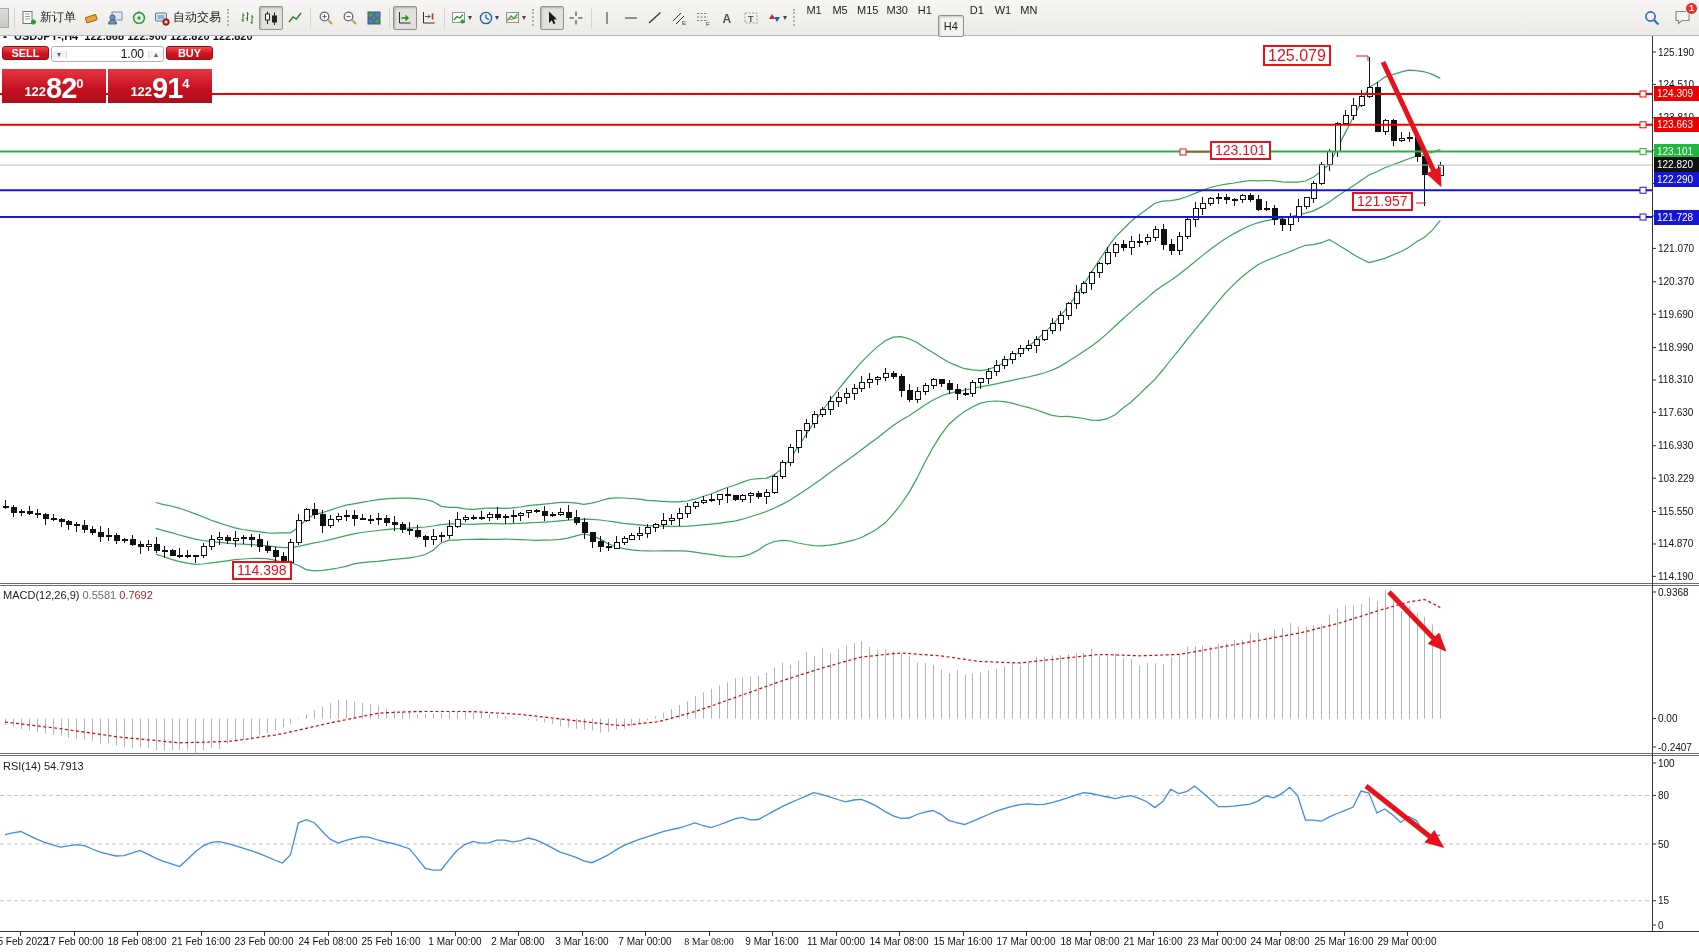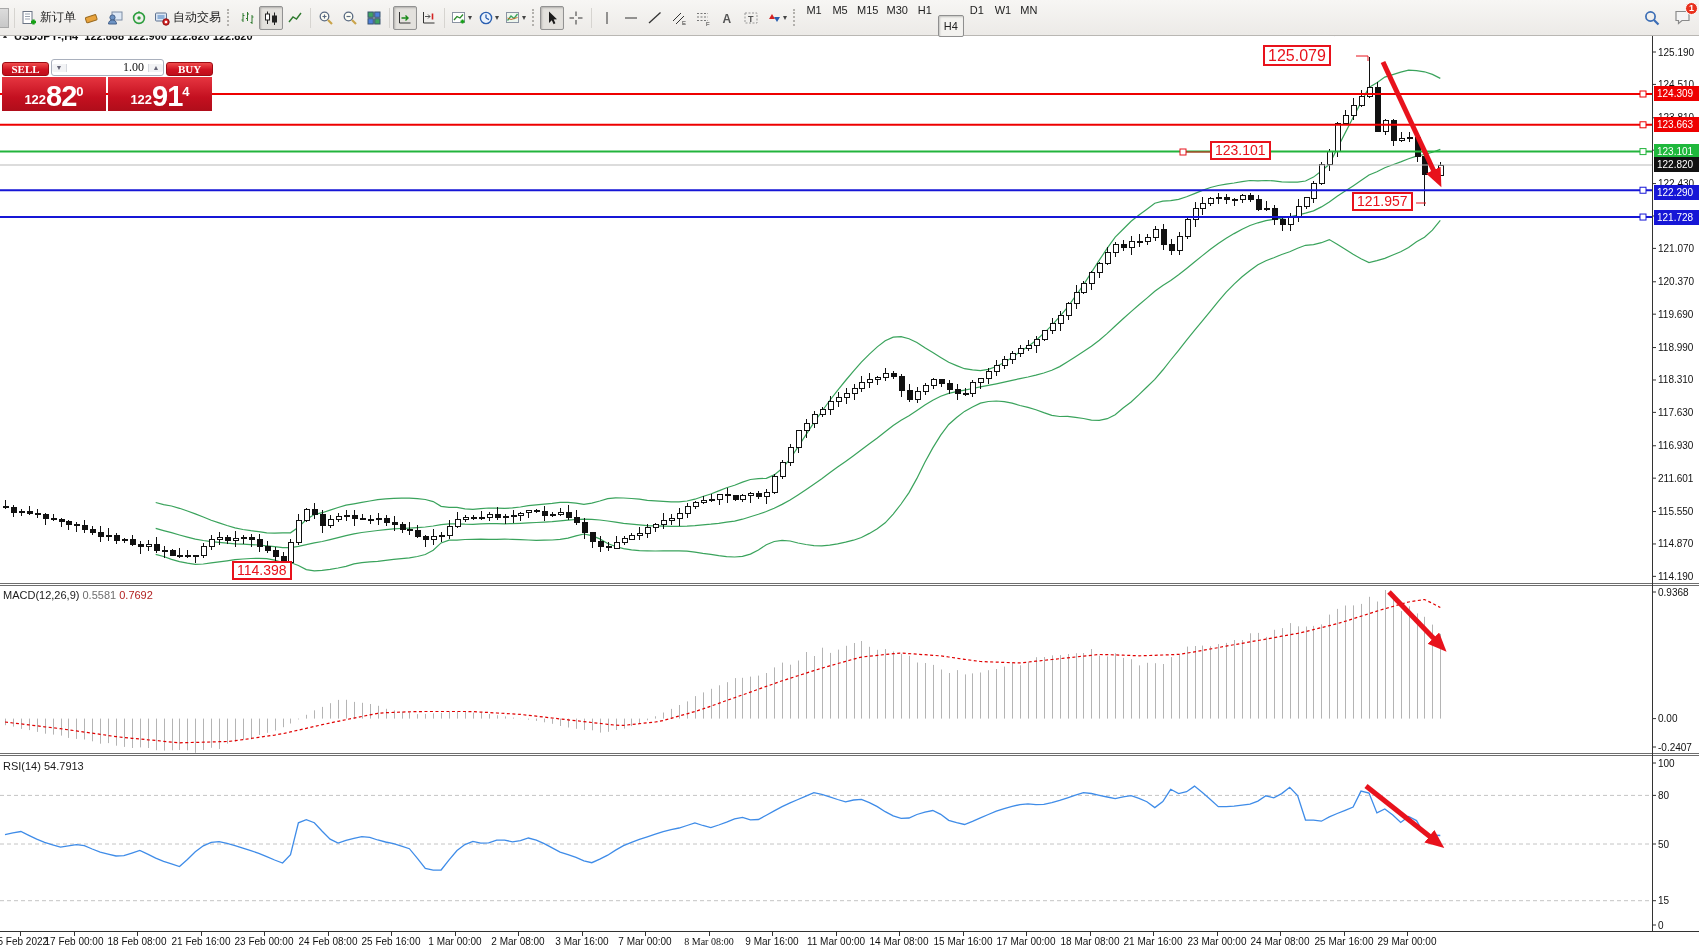--- a/index.html
+++ b/index.html
@@ -35,21 +35,21 @@
   .ind-label{position:absolute;left:3px;font-size:11px;color:#1b1b1b;white-space:nowrap;}
   .ann{position:absolute;background:#fff;border:2px solid #e8121c;color:#e8121c;font-size:14px;line-height:15px;
     padding:0 3px;white-space:nowrap;z-index:6;}
   .ann.big{font-size:16px;line-height:17px;}
   #symbol-line{position:absolute;left:14px;top:30px;font-size:11px;font-weight:bold;color:#111;z-index:6;}
   #panel-toggle{position:absolute;left:3px;top:31px;font-size:8px;color:#333;z-index:6;}
   #shift-marker{position:absolute;left:1330px;top:28px;font-size:9px;color:#3c3c3c;z-index:6;}
 
   
   #trade-panel{position:absolute;left:2px;top:46px;width:211px;z-index:20;}
-  #tp-row1{display:flex;align-items:flex-end;height:30px;font-family:Liberation Serif, serif;}
+  #tp-row1{display:flex;align-items:flex-start;height:22px;}
   .tp-btn{width:47px;background:linear-gradient(#f04c4c,#d01322 55%,#bf0d1a);border:1px solid #9d0b14;border-radius:3px;
     color:#fff;font-size:11px;font-weight:bold;display:flex;align-items:center;justify-content:center;}
   #tp-vol{flex:1;margin:0 2px;background:#fff;border:1px solid #a9b0bd;border-radius:3px;display:flex;align-items:center;}
   #tp-vol .spin{width:15px;height:100%;display:flex;align-items:center;justify-content:center;font-size:7px;color:#667;background:#f2f3f5;}
   #tp-vol .spin.left{border-right:1px solid #d5d8de;border-radius:2px 0 0 2px;}
   #tp-vol .spin.right{border-left:1px solid #d5d8de;border-radius:0 2px 2px 0;}
   #tp-vol .val{flex:1;font-size:12px;color:#111;text-align:right;padding-right:4px;}
   #tp-row2{display:flex;height:34px;margin-top:1px;}
   .tp-price{width:104px;background:linear-gradient(#e63540,#c41020 60%,#b00d1a);color:#fff;display:flex;align-items:flex-end;
     justify-content:center;padding-bottom:1px;}
@@ -941,29 +941,29 @@
       <div class="ytick" style="top: 144.7px;">123.130</div>
       <div class="ytick" style="top: 178.069px;">122.430</div>
       <div class="ytick" style="top: 210.485px;">121.750</div>
       <div class="ytick" style="top: 242.9px;">121.070</div>
       <div class="ytick" style="top: 276.269px;">120.370</div>
       <div class="ytick" style="top: 308.685px;">119.690</div>
       <div class="ytick" style="top: 342.054px;">118.990</div>
       <div class="ytick" style="top: 374.47px;">118.310</div>
       <div class="ytick" style="top: 406.885px;">117.630</div>
       <div class="ytick" style="top: 440.254px;">116.930</div>
-      <div class="ytick" style="top: 472.67px;">211.601</div>
+      <div class="ytick" style="top: 472.67px;">103.229</div>
       <div class="ytick" style="top: 506.039px;">115.550</div>
       <div class="ytick" style="top: 538.454px;">114.870</div>
       <div class="ytick" style="top: 570.87px;">114.190</div>
       <div class="ytag" style="top: 86.4973px; background: rgb(238, 0, 0);">124.309</div>
       <div class="ytag" style="top: 117.292px; background: rgb(238, 0, 0);">123.663</div>
       <div class="ytag" style="top: 144.083px; background: rgb(31, 184, 60);">123.101</div>
       <div class="ytag" style="top: 157.478px; background: rgb(17, 17, 17);">122.820</div>
-      <div class="ytag" style="top: 185px; background: rgb(22, 22, 214);">122.290</div>
+      <div class="ytag" style="top: 172px; background: rgb(22, 22, 214);">122.290</div>
       <div class="ytag" style="top: 209.534px; background: rgb(22, 22, 214);">121.728</div>
       <div class="ytick" style="top: 586.5px;">0.9368</div>
       <div class="ytick" style="top: 713.1px;">0.00</div>
       <div class="ytick" style="top: 741.5px;">-0.2407</div>
       <div class="ytick" style="top: 757.5px;">100</div>
       <div class="ytick" style="top: 789.9px;">80</div>
       <div class="ytick" style="top: 838.5px;">50</div>
       <div class="ytick" style="top: 895.2px;">15</div>
       <div class="ytick" style="top: 919.5px;">0</div>
       <div class="xtick" style="left: 20px;">15 Feb 2022</div>

